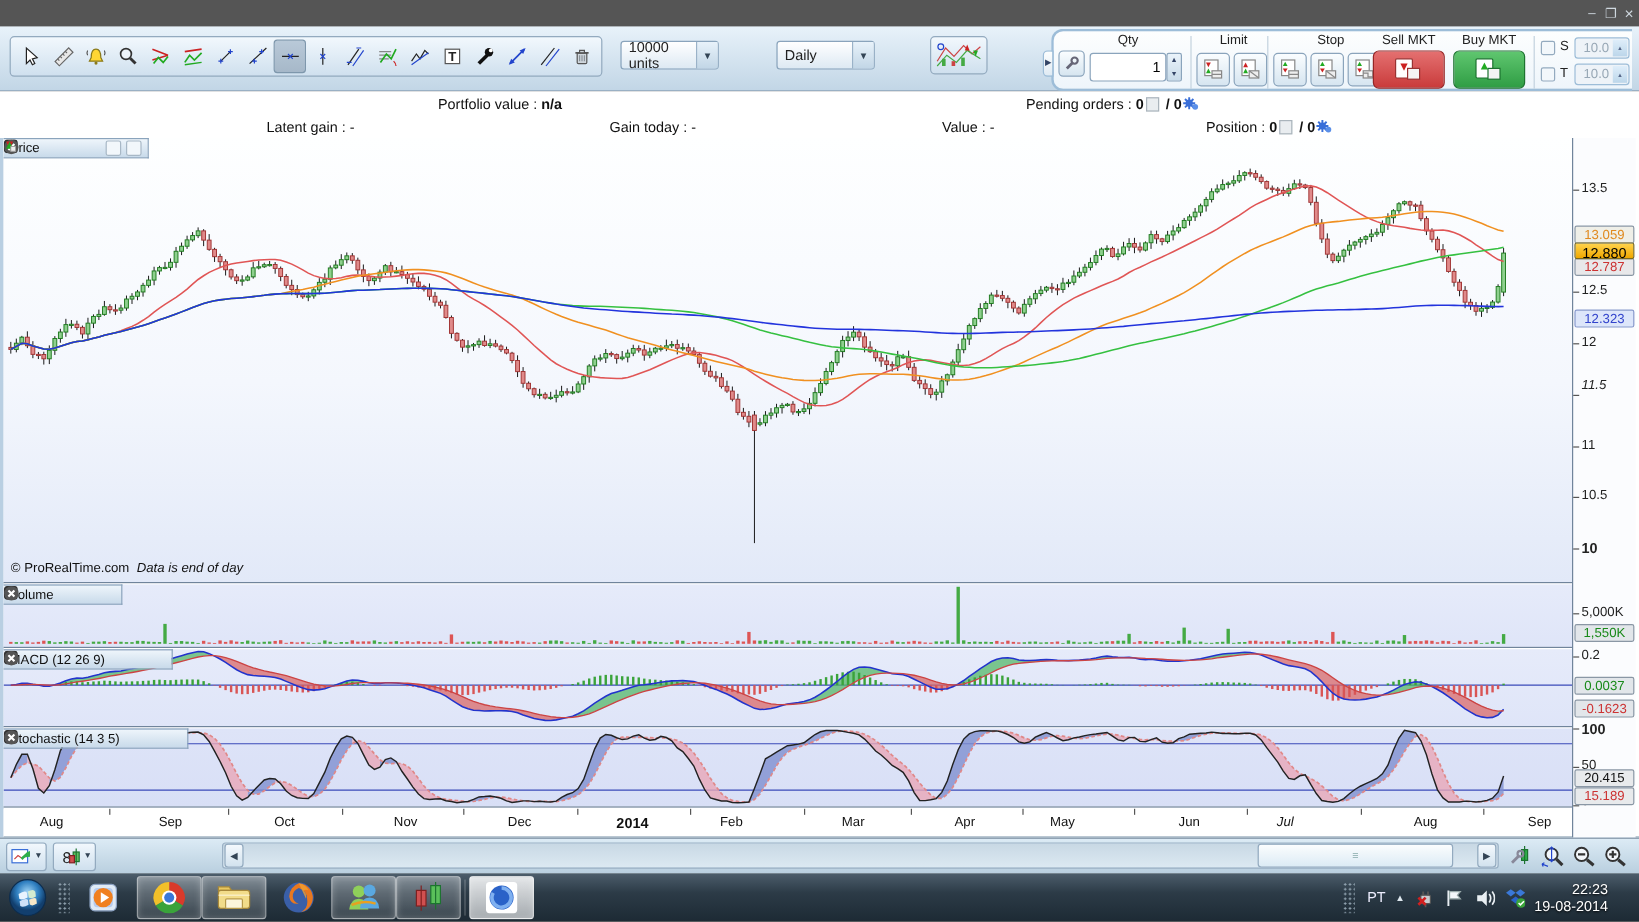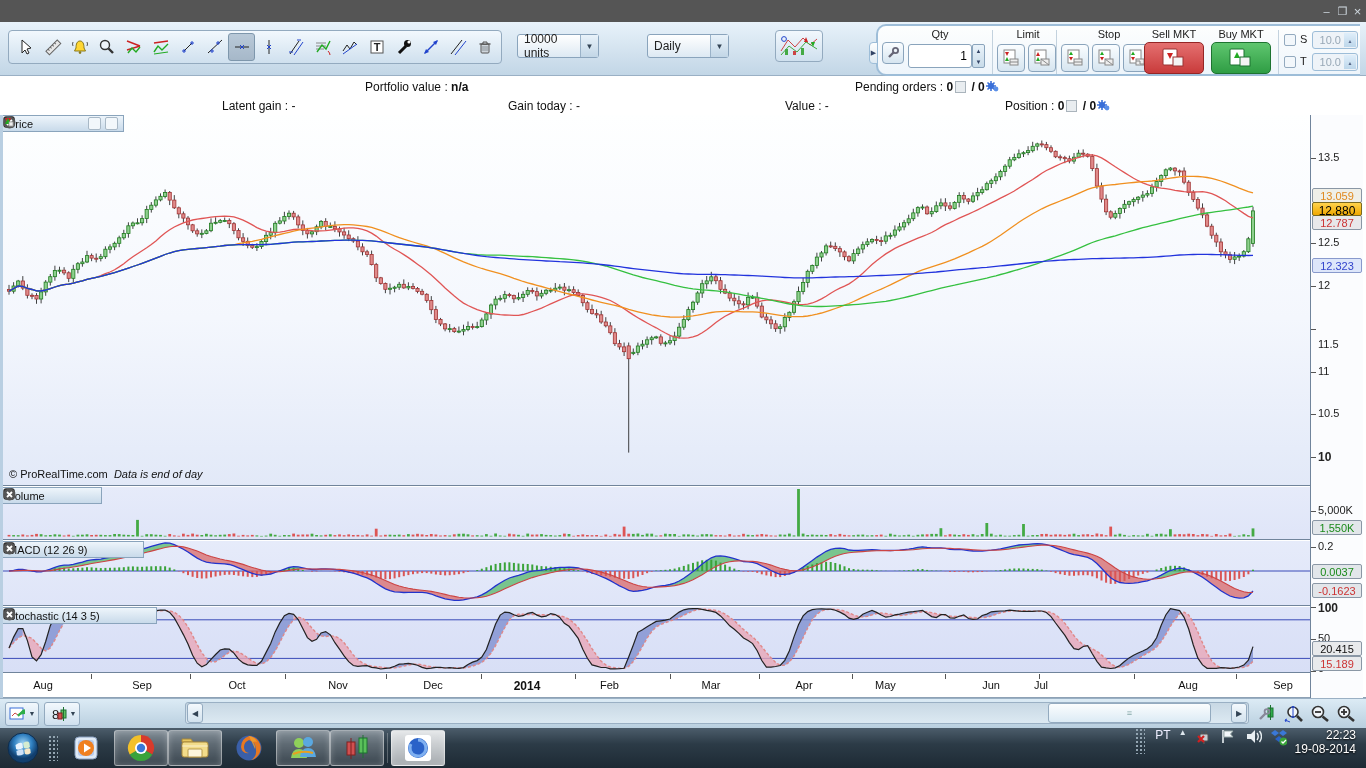--- a/index.html
+++ b/index.html
@@ -62,21 +62,21 @@
   .bbtn{height:24px;background:linear-gradient(#f2f8fd,#cfe0ee);border:1px solid #93aabf;border-radius:3px;display:flex;align-items:center;justify-content:center;margin-left:5px;padding:0 2px;}
   #hscroll{position:absolute;left:185px;top:3px;width:1064px;height:22px;background:linear-gradient(#c8d8e4,#dce9f2);border:1px solid #9ab0c4;border-radius:3px;}
   .sbtn{position:absolute;top:0;width:16px;height:20px;background:linear-gradient(#f4f9fd,#d2e2ee);border:1px solid #93aabf;border-radius:3px;font-size:8px;color:#345;display:flex;align-items:center;justify-content:center;}
   #sthumb{position:absolute;left:862px;top:0;width:163px;height:20px;background:linear-gradient(#fbfdfe,#dcebf5);border:1px solid #93aabf;border-radius:3px;color:#8aa;font-size:9px;text-align:center;line-height:18px;}
   .zbtn{width:26px;height:26px;display:flex;align-items:center;justify-content:center;}
   
   #taskbar{left:0;top:728px;width:1366px;height:40px;background:linear-gradient(#4c5d6b,#2c3b47 40%,#1d2a34);display:flex;align-items:center;}
   .tkbtn{width:54px;height:36px;margin-top:0;display:flex;align-items:center;justify-content:center;border-radius:3px;}
   .tkbtn.active{background:linear-gradient(rgba(255,255,255,.32),rgba(255,255,255,.12));border:1px solid rgba(255,255,255,.45);box-shadow:inset 0 0 6px rgba(255,255,255,.25);}
   .dots{width:10px;height:26px;background-image:radial-gradient(circle,#93a5b2 28%,transparent 32%);background-size:4px 4px;margin:0 2px;}
-  #tray{position:absolute;right:4px;top:0;height:40px;display:flex;gap:8px;color:#eef;font-size:12px;}
+  #tray{position:absolute;right:20px;top:0;height:40px;display:flex;align-items:center;gap:8px;color:#eef;font-size:12px;}
   #clock{text-align:right;line-height:14px;font-size:12px;color:#fff;text-shadow:0 1px 2px #000;padding-right:6px;}
   .trayico{width:17px;height:17px;display:flex;align-items:center;justify-content:center;}
 </style>
 </head>
 <body>
 
 <div id="app">
 
   <div class="abs wctrl" style="left:1320px;top:5px;">–</div>
   <div class="abs wctrl" style="left:1336px;top:5px;">❐</div>
@@ -1569,38 +1569,38 @@
            <div class="abs" style="left:597px;top:5px;width:44px;text-align:left;font-size:11px;color:#111;">Feb</div>
         <div class="abs" style="left:756px;top:0;width:1px;height:5px;background:#555;"></div>
            <div class="abs" style="left:686px;top:5px;width:44px;text-align:center;font-size:11px;color:#111;">Mar</div>
         <div class="abs" style="left:849px;top:0;width:1px;height:5px;background:#555;"></div>
            <div class="abs" style="left:779px;top:5px;width:44px;text-align:center;font-size:11px;color:#111;">Apr</div>
         <div class="abs" style="left:942px;top:0;width:1px;height:5px;background:#555;"></div>
            <div class="abs" style="left:872px;top:5px;width:44px;text-align:left;font-size:11px;color:#111;">May</div>
         <div class="abs" style="left:1036px;top:0;width:1px;height:5px;background:#555;"></div>
            <div class="abs" style="left:966px;top:5px;width:44px;text-align:center;font-size:11px;color:#111;">Jun</div>
         <div class="abs" style="left:1131px;top:0;width:1px;height:5px;background:#555;"></div>
-           <div class="abs" style="left:1016px;top:5px;width:44px;text-align:center;font-size:11px;color:#111;">Jul</div>
+           <div class="abs" style="left:1061px;top:5px;width:44px;font-size:11px;color:#111;font-style:italic;">Jul</div>
         <div class="abs" style="left:1233px;top:0;width:1px;height:5px;background:#555;"></div>
            <div class="abs" style="left:1163px;top:5px;width:44px;text-align:center;font-size:11px;color:#111;">Aug</div>
         <div class="abs" style="left:1328px;top:0;width:1px;height:5px;background:#555;"></div>
            <div class="abs" style="left:1258px;top:5px;width:44px;text-align:center;font-size:11px;color:#111;">Sep</div>
       </div>
   </div>
 
   <div id="raxis" class="abs">
     <div id="raxis-gen">
         <div class="rtick" style="top:43px"></div>
            <div class="rlab" style="top:36px;text-align:center;">13.5</div>
         <div class="rtick" style="top:128px"></div>
            <div class="rlab" style="top:121px;">12.5</div>
         <div class="rtick" style="top:171px"></div>
            <div class="rlab" style="top:164px;">12</div>
         <div class="rtick" style="top:214px"></div>
-           <div class="rlab" style="top:223px;">11.5</div>
+           <div class="rlab" style="top:200px;font-style:italic;">11.5</div>
         <div class="rtick" style="top:257px"></div>
            <div class="rlab" style="top:250px;">11</div>
         <div class="rtick" style="top:299px"></div>
            <div class="rlab" style="top:292px;">10.5</div>
         <div class="rtick" style="top:342px"></div>
            <div class="rlab" style="top:335px;font-weight:bold;font-size:12px;">10</div>
         <div class="rtick" style="top:396px"></div>
         <div class="rlab" style="top:389px">5,000K</div>
         <div class="rtick" style="top:432px"></div>
         <div class="rlab" style="top:425px">0.2</div>

